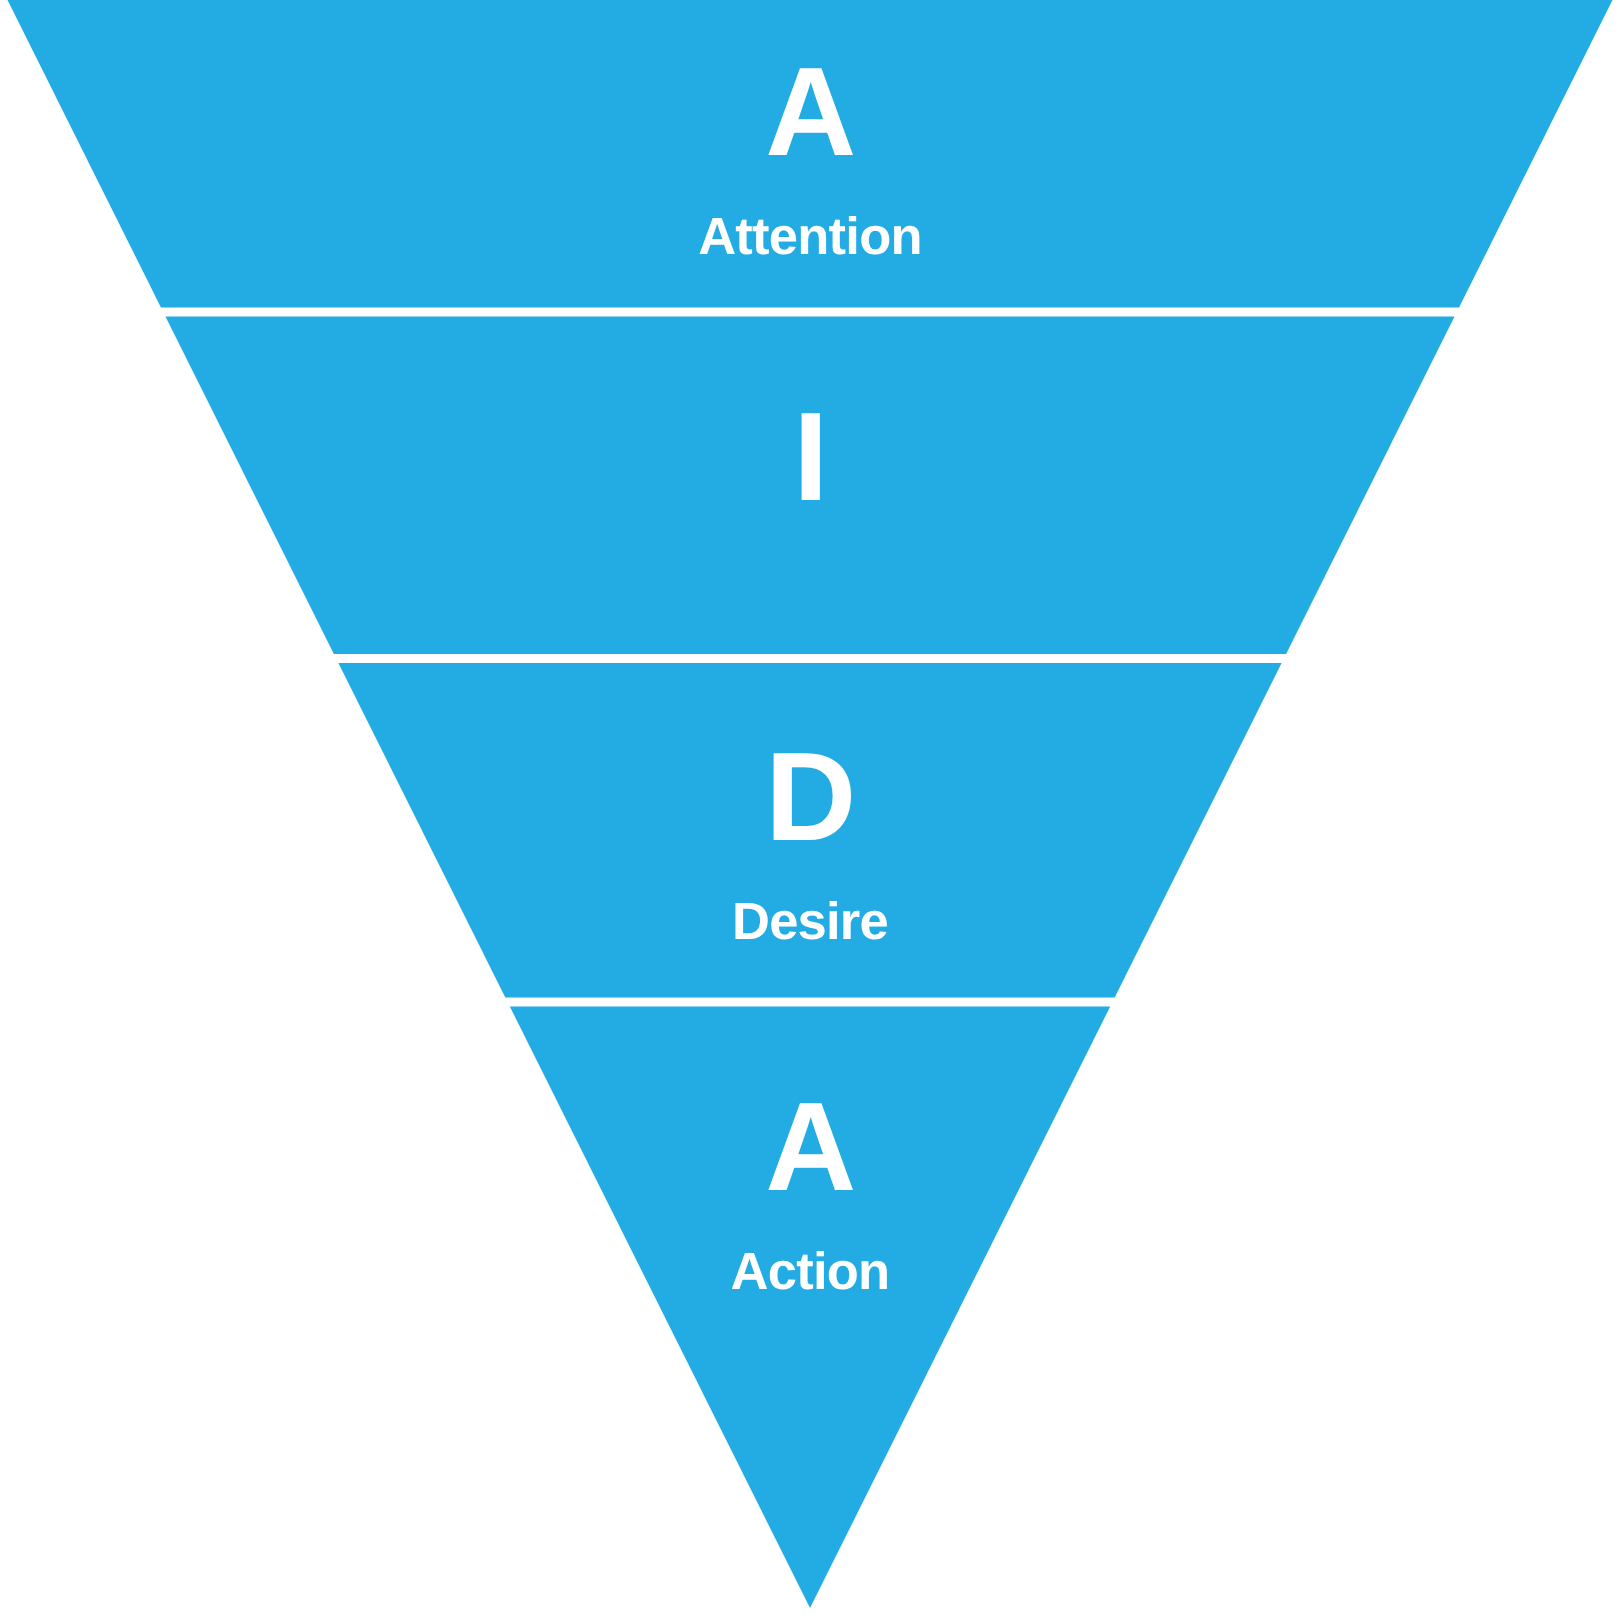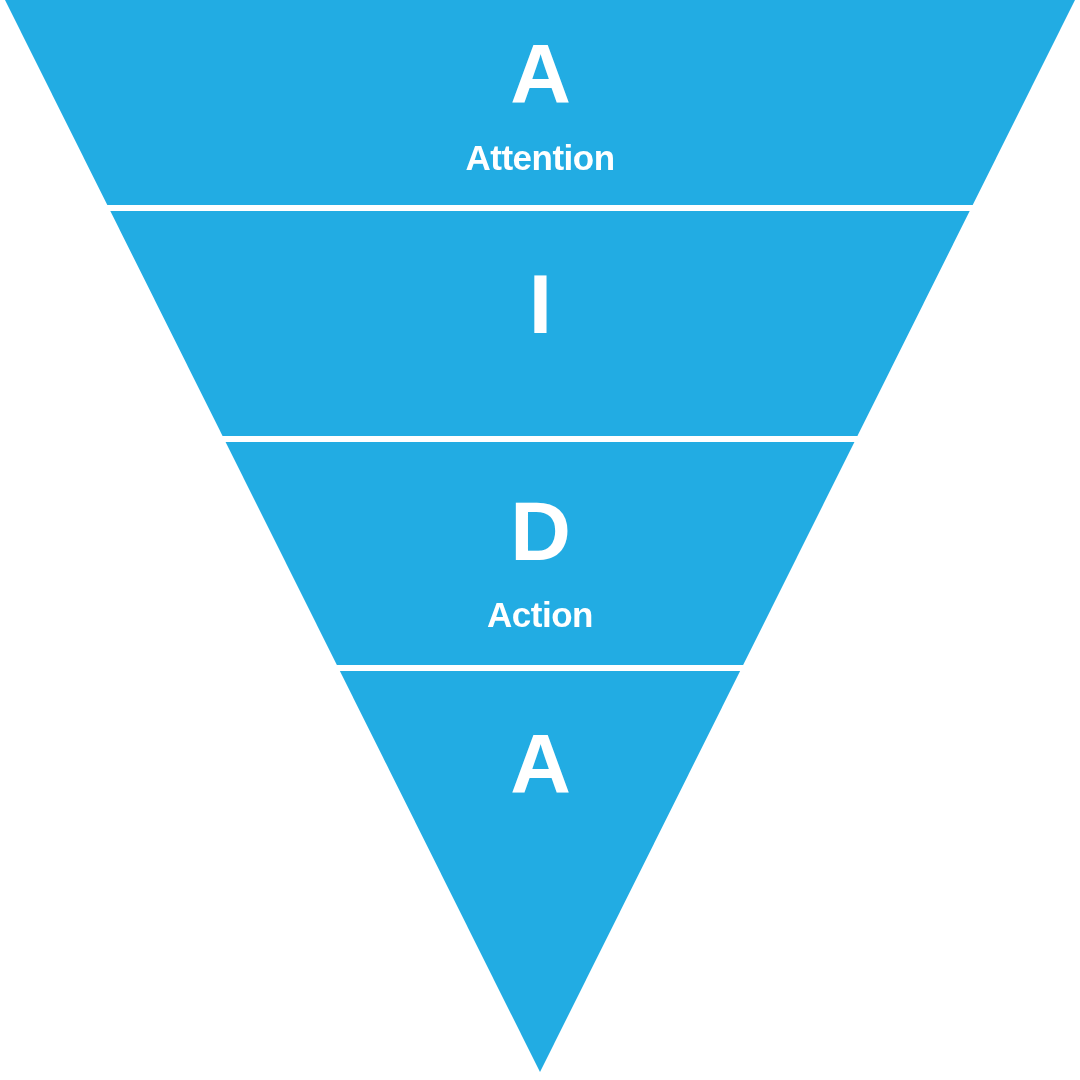--- a/index.html
+++ b/index.html
@@ -87,20 +87,21 @@
     <span class="stage-letter">A</span>
     <span class="stage-word">Attention</span>
   </div>
 
   <div class="stage-label-group" id="stage-group-1">
     <span class="stage-letter">I</span>
   </div>
 
   <div class="stage-label-group" id="stage-group-2">
     <span class="stage-letter">D</span>
-    <span class="stage-word">Action</span>
+    <span class="stage-word">Desire</span>
   </div>
 
   <div class="stage-label-group" id="stage-group-3">
     <span class="stage-letter">A</span>
+    <span class="stage-word">Action</span>
   </div>
 
 </div>
 
 </body></html>

